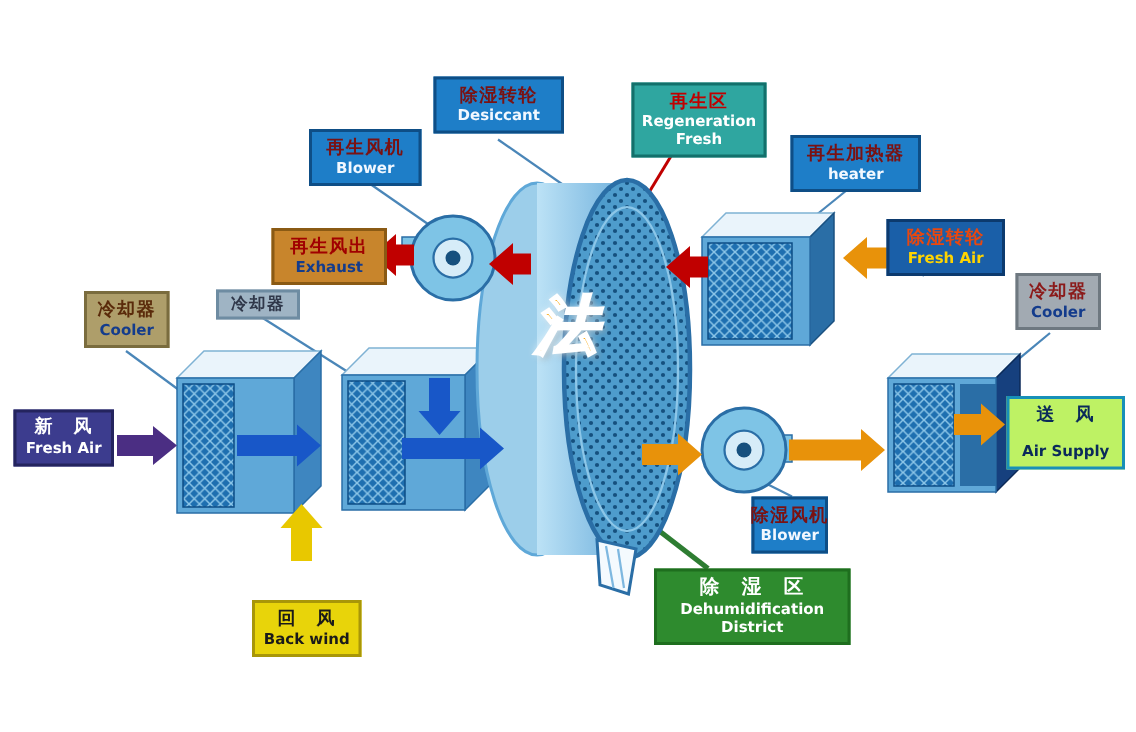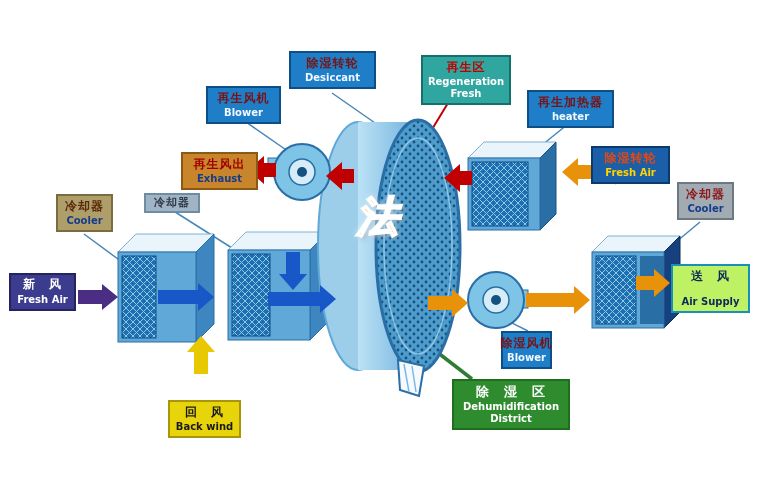--- a/index.html
+++ b/index.html
@@ -235,21 +235,21 @@
 <div class="lb box-yellow" style="left:168px;top:376px;width:73px">
   <span class="zh">回　风</span>
   <span class="en">Back wind</span>
 </div>
 
 <div class="lb box-blue" style="left:501px;top:331px;width:51px">
   <span class="zh">除湿风机</span>
   <span class="en">Blower</span>
 </div>
 
-<div class="lb box-green" style="left:452px;top:379px;width:118px">
+<div class="lb box-green" style="left:436px;top:379px;width:131px">
   <span class="zh">除　湿　区</span>
   <span class="en">Dehumidification District</span>
 </div>
 
 <div class="lb box-cyan" style="left:671px;top:264px;width:79px">
   <span class="zh">送　风</span>
   <span class="en">Air Supply</span>
 </div>
 
 <div id="title">

